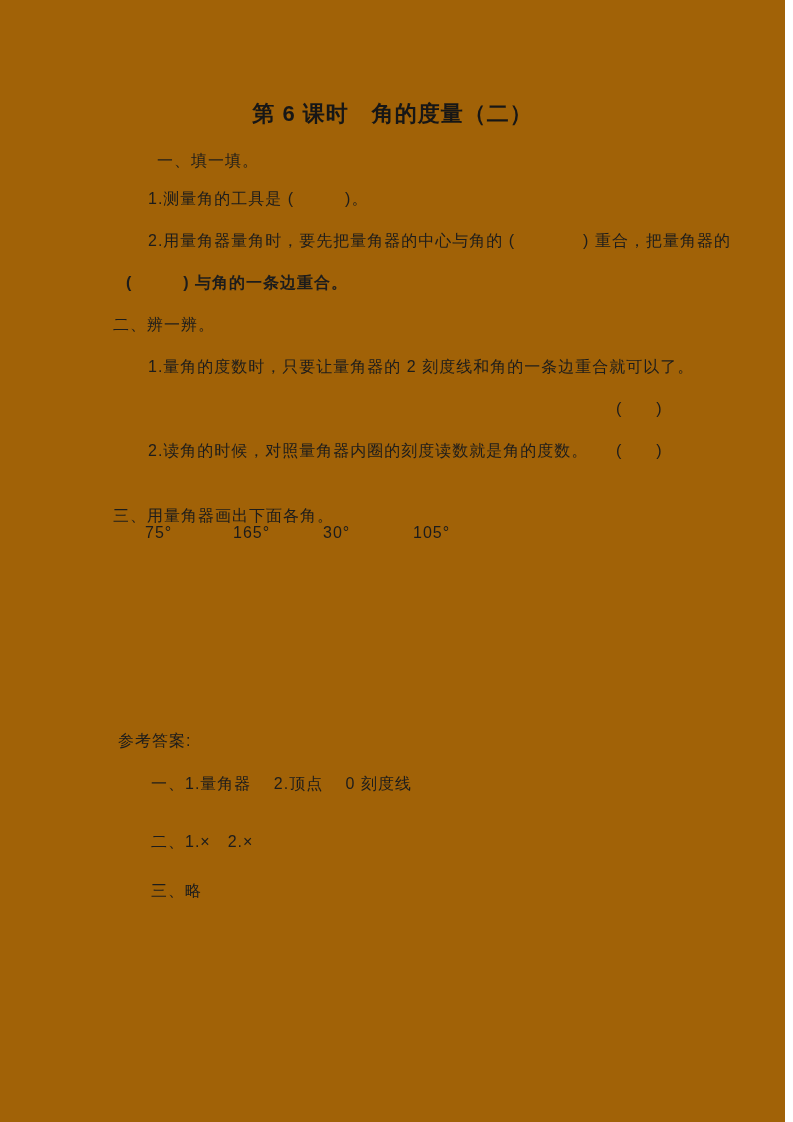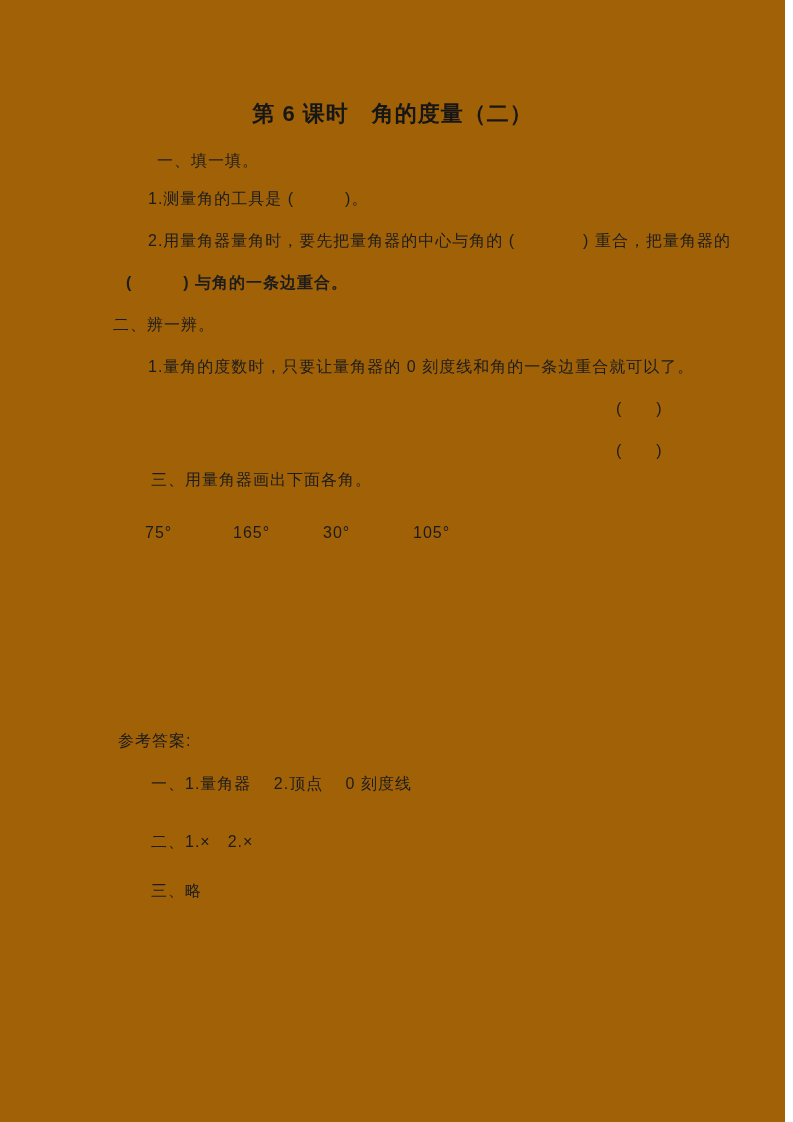--- a/index.html
+++ b/index.html
@@ -64,28 +64,29 @@
   <div class="line" style="top:151px; left:113px;margin-left:44px;">一、填一填。</div>
 
   <div class="line" style="top:189px; left:148px;">1.测量角的工具是 (　　　)。</div>
 
   <div class="line" style="top:231px; left:148px;">2.用量角器量角时，要先把量角器的中心与角的 (　　　　) 重合，把量角器的</div>
 
   <div class="line" style="top:273px; left:126px;font-weight:bold;">(　　　) 与角的一条边重合。</div>
 
   <div class="line" style="top:315px; left:113px;">二、辨一辨。</div>
 
-  <div class="line" style="top:357px; left:148px;">1.量角的度数时，只要让量角器的 0 刻度线和角的一条边重合就可以了。</div>
+  <div class="line" style="top:357px; left:148px;">1.量角的度数时，只要让量角器的 2 刻度线和角的一条边重合就可以了。</div>
 
   <div class="blank-mark" style="top:399px; left:616px;">(　　)</div>
 
+  <div class="line" style="top:441px; left:148px;">2.读角的时候，对照量角器内圈的刻度读数就是角的度数。</div>
 
   <div class="blank-mark" style="top:441px; left:616px;">(　　)</div>
 
-  <div class="line" style="top:470px; left:113px;margin-left:38px;">三、用量角器画出下面各角。</div>
+  <div class="line" style="top:506px; left:113px;">三、用量角器画出下面各角。</div>
 
   <span class="angle-value" style="top:523px; left:145px;">75°</span>
   <span class="angle-value" style="top:523px; left:233px;">165°</span>
   <span class="angle-value" style="top:523px; left:323px;">30°</span>
   <span class="angle-value" style="top:523px; left:413px;">105°</span>
 
   <div class="drawing-area"></div>
 
   <div class="line" style="top:731px; left:118px;">参考答案:</div>
 

